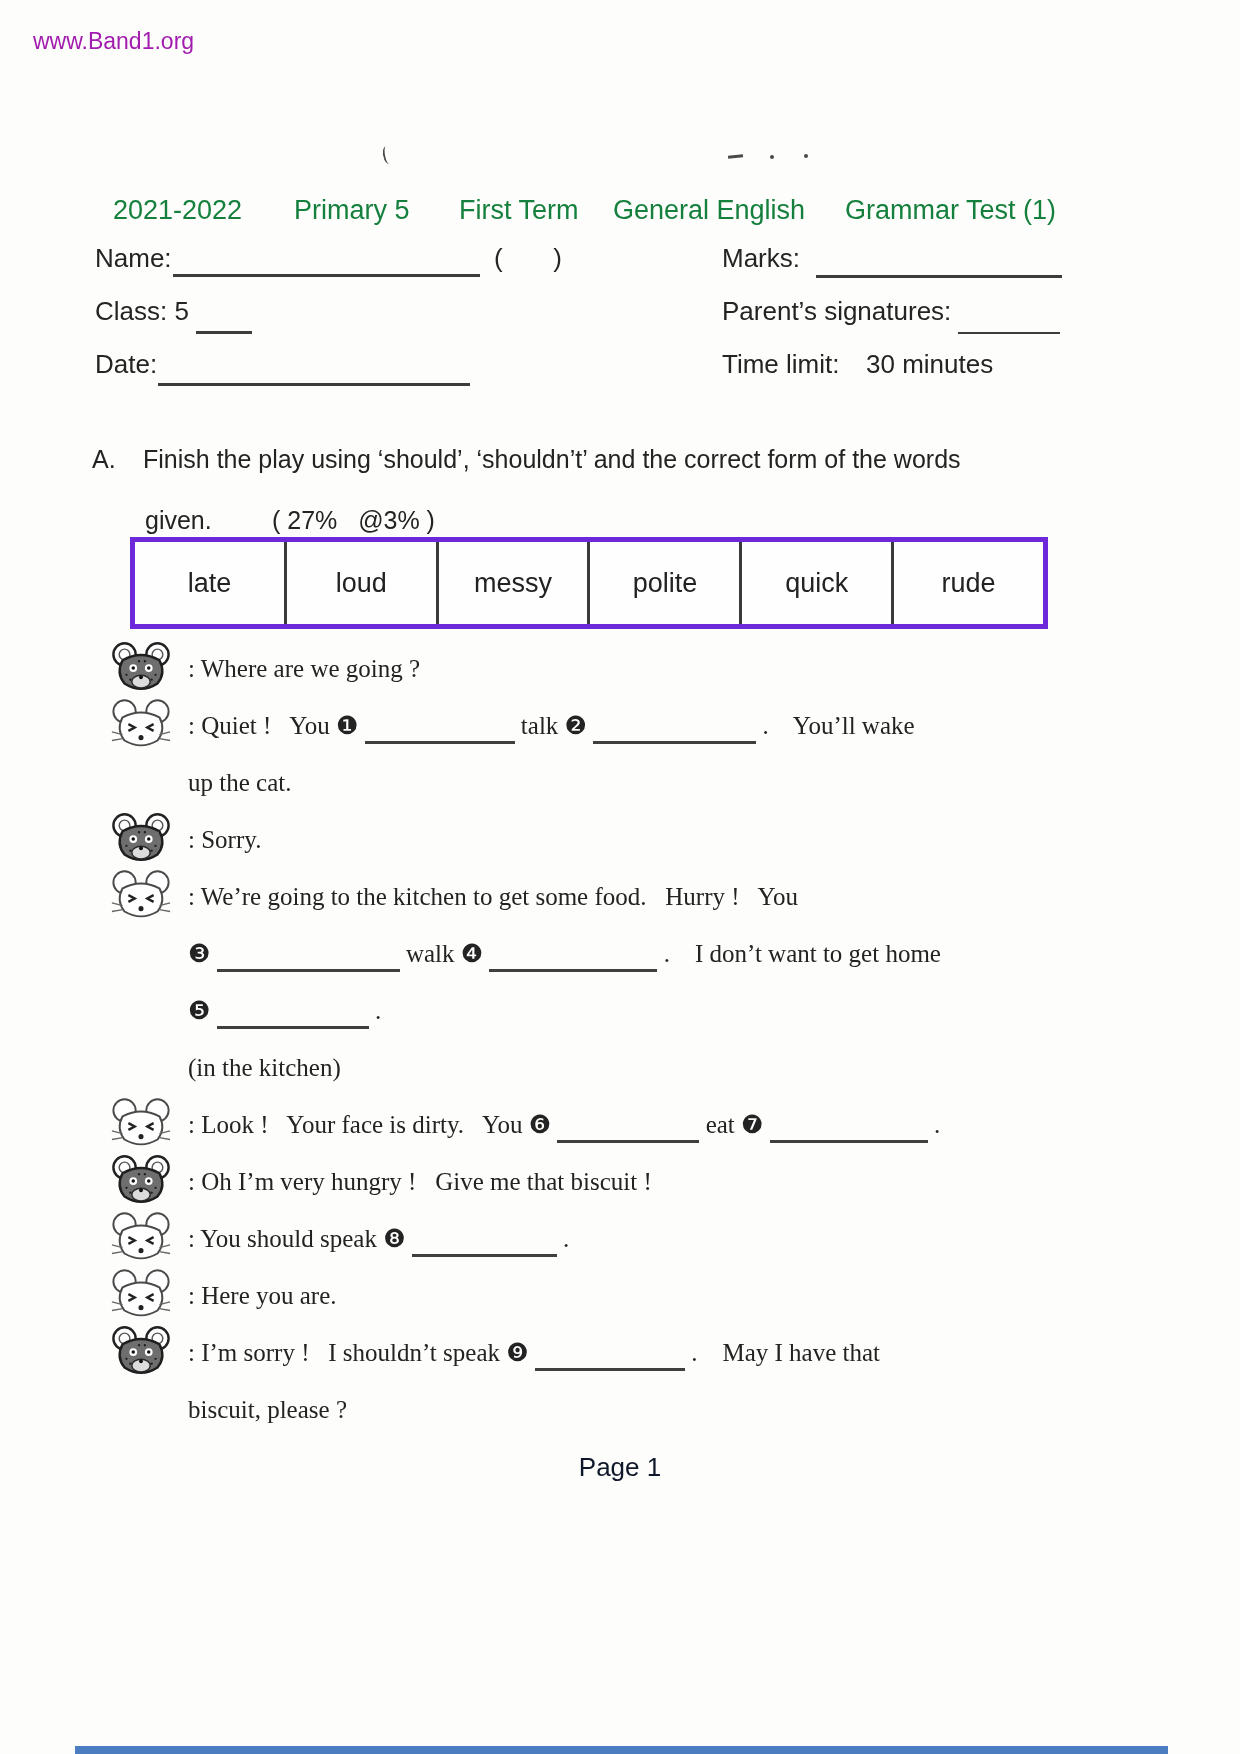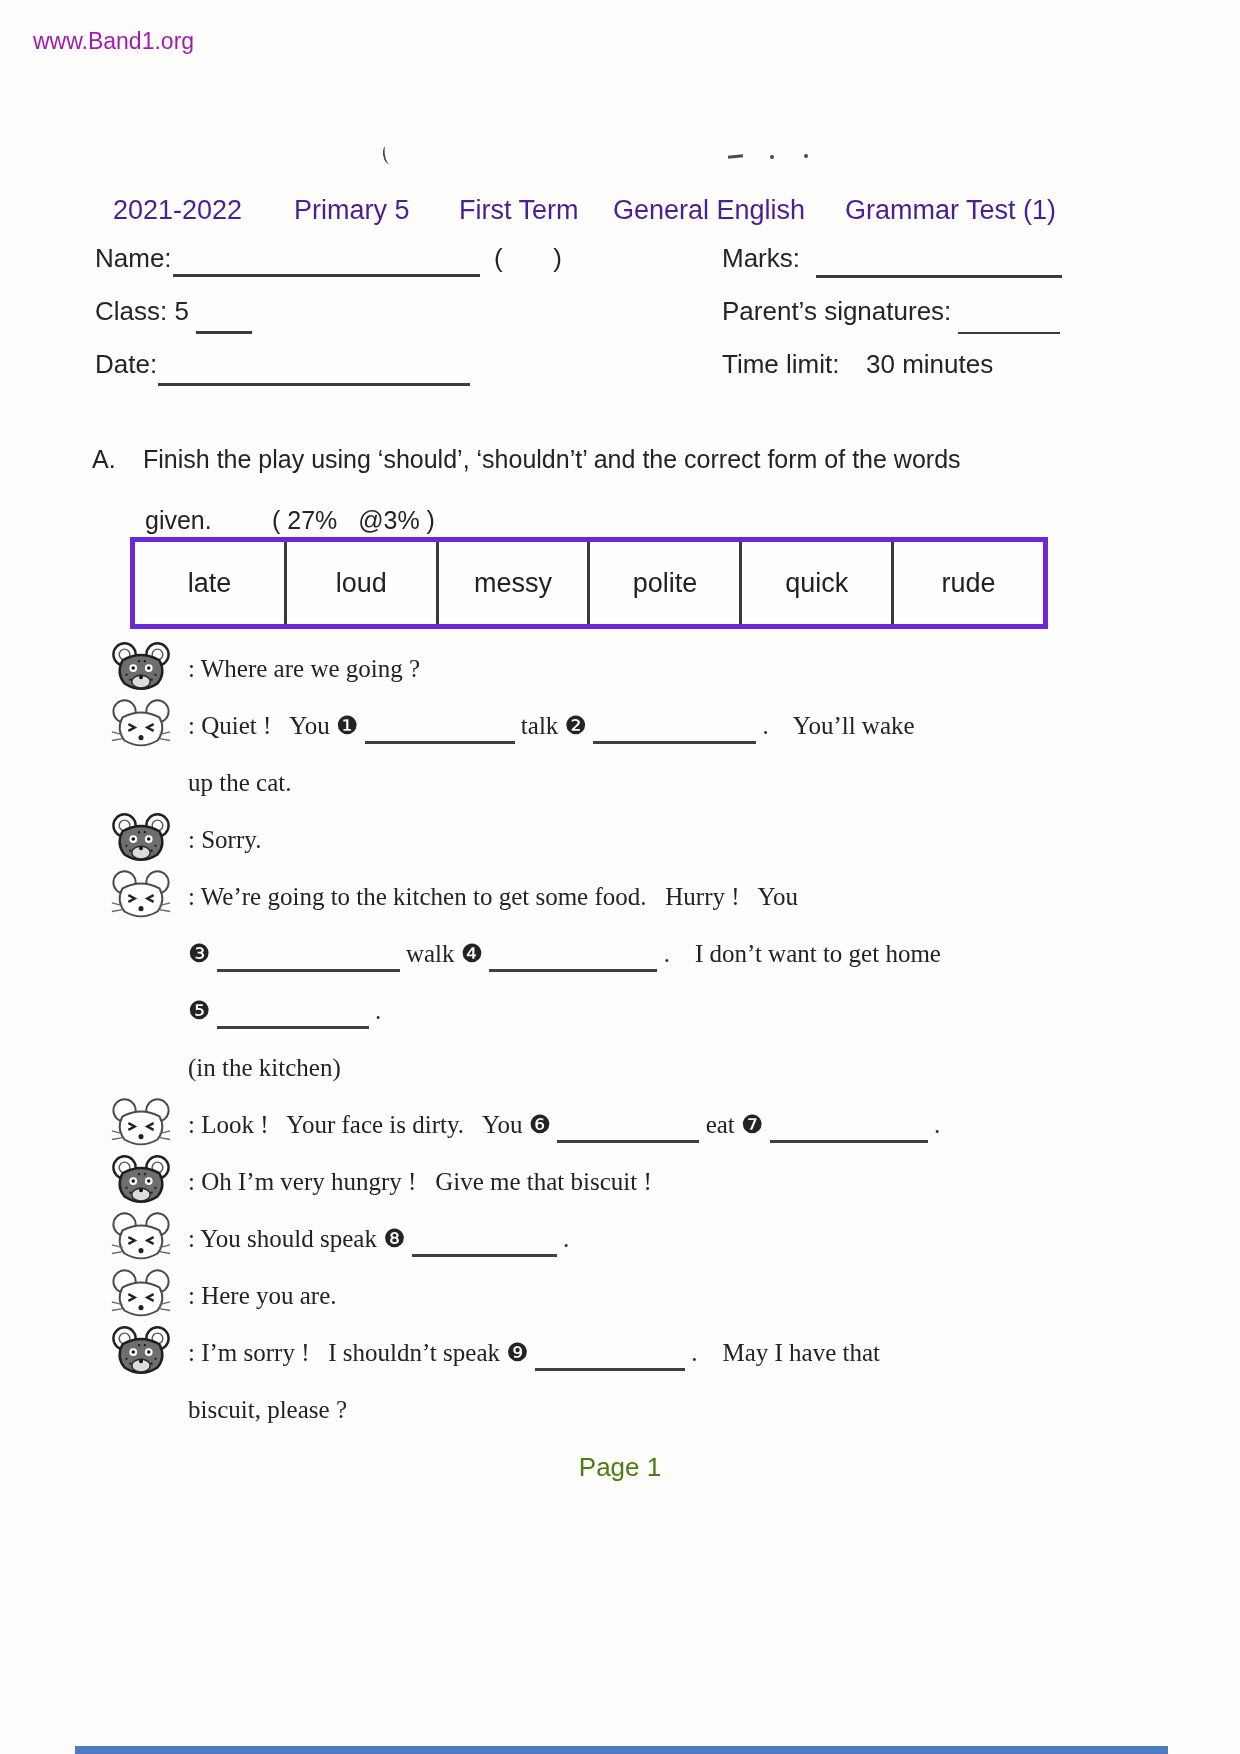--- a/index.html
+++ b/index.html
@@ -4,21 +4,21 @@
 <style>
   html,body { margin:0; padding:0; background:#e8e8e8; }
   .page {
     position:relative; width:1240px; height:1754px; margin:0 auto;
     background:#fdfdfb; overflow:hidden;
     font-family:"Liberation Sans","DejaVu Sans",sans-serif;
     color:#2b2b2b;
   }
   .abs { position:absolute; white-space:pre; }
   .watermark { left:33px; top:28px; font-size:23px; color:#a21caf; }
-  .title-part { top:195px; font-size:27px; color:#4c1d95;text-align:center; }
+  .title-part { top:195px; font-size:27px; color:#15803d;text-align:center; }
   .hdr { font-size:26px; color:#242424; }
   .uline { position:absolute; height:0; border-bottom:3px solid #3c3c3c; }
   .uline.thin { border-bottom-width:2px; }
   .instr { font-size:25px; color:#232323; }
   .word-bank {
     position:absolute; left:130px; top:537px; width:908px; height:82px;
     display:flex; border:5px solid #6d28d9; background:#fefefe;
   }
   .wb-cell {
     flex:1; border-right:3px solid #3a3a3a; display:flex;
@@ -30,21 +30,21 @@
   .icon { position:absolute; left:5px; top:1px; width:62px; height:56px; }
   .lines { margin-left:83px;font-family:Liberation Serif, serif; }
   .dline {
     height:57px; display:flex; align-items:center;
     white-space:pre; font-size:25px; color:#232323;
   }
   .blank {
     display:inline-block; align-self:flex-end; margin-bottom:10px;
     border-bottom:3px solid #3f3f3f; height:24px;
   }
-  .page-num { left:0; right:0; top:1452px; text-align:center; font-size:26px; color:#4d7c0f; white-space:pre; position:absolute; }
+  .page-num { left:0; right:0; top:1452px; text-align:center; font-size:26px; color:#0f172a; white-space:pre; position:absolute; }
   .blue-bar { position:absolute; left:75px; top:1746px; width:1093px; height:8px; background:#4b7dc0; }
   
   .art-paren { position:absolute; left:383px; top:146px; width:7px; height:18px;
     border-left:2.5px solid #4a4a4a; border-radius:60% 0 0 60%; transform:rotate(-10deg); }
   .art-marks { position:absolute; left:728px; top:152px; width:100px; height:8px; }
   .art-dash { position:absolute; left:0; top:3px; width:15px; height:3px; background:#4a4a4a; transform:rotate(-6deg); }
   .art-dot1 { position:absolute; left:42px; top:3px; width:4px; height:4px; border-radius:50%; background:#4a4a4a; }
   .art-dot2 { position:absolute; left:76px; top:2px; width:4px; height:4px; border-radius:50%; background:#4a4a4a; }
 </style>
 </head>

